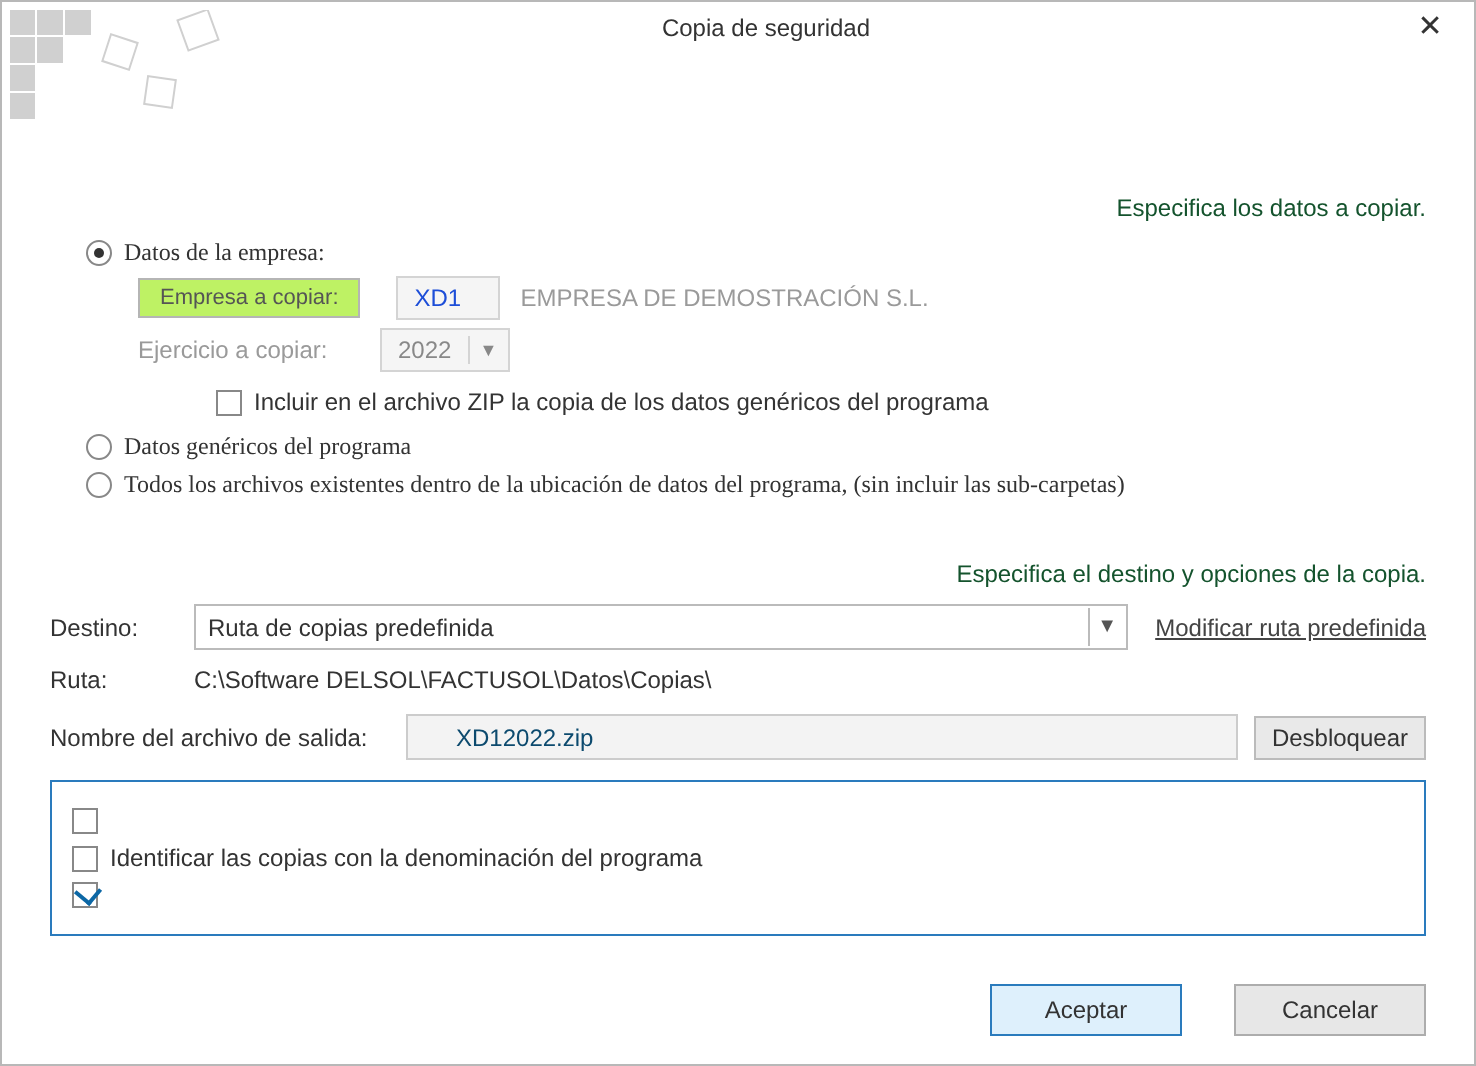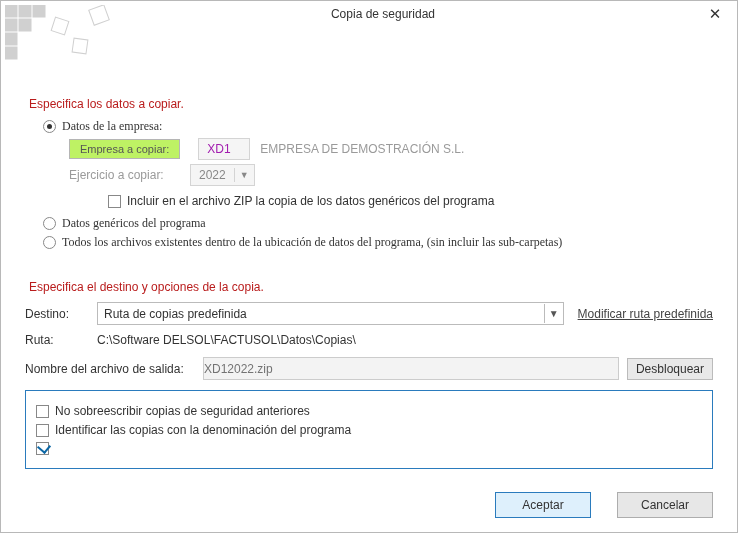--- a/index.html
+++ b/index.html
@@ -45,22 +45,23 @@
     line-height: 18px;
     cursor: pointer;
   }
   .logo-area {
     position: absolute;
     left: 4px;
     top: 4px;
   }
   .logo-area svg { display:block; }
   .section-label {
-    margin: 16px 0 8px 4px;
-    color: #b91c1c;
+    margin: 16px 0 8px 20px;
+    color: #14532d;
+    text-align: right;
   }
   .row { display:flex; align-items:center; margin: 4px 0; }
   .row-indent1 { margin-left: 18px; font-family: Liberation Serif, serif; }
   .row-indent2 { margin-left: 44px; }
   .radio, .checkbox {
     display:inline-block;
     width:13px; height:13px;
     border:1px solid #888;
     margin-right:6px;
     box-sizing:border-box;
@@ -92,21 +93,21 @@
     background:#bef264;
     padding:3px 10px;
     font-size:11px;
     color:#555;
   }
   .disabled-text { color:#9a9a9a; }
   .code-box {
     display:inline-block;
     border:1px solid #d4d4d4;
     background:#f5f5f5;
-    color:#a21caf;
+    color:#1d4ed8;
     padding:3px 8px;
     font-size:12px;
     min-width:34px;
     text-align:left;
     margin-left:18px;
   }
   .year-box {
     display:inline-flex;
     align-items:center;
     border:1px solid #d4d4d4;
@@ -148,23 +149,23 @@
     text-decoration:underline;
     margin-left:14px;
     cursor:pointer;
     white-space:nowrap;
   }
   .out-label { width:178px; flex-shrink:0; }
   .out-input {
     flex:1;
     border:1px solid #ccc;
     background:#f3f3f3;
-    color:#737373;
+    color:#0c4a6e;
     height:21px;
-    padding:0 0;
+    padding:0 24px;
     font-size:12px;
     display:flex;
     align-items:center;
   }
   .btn-unlock {
     border:1px solid #bbb;
     background:#e9e9e9;
     padding:3px 8px;
     margin-left:8px;
     font-size:12px;
@@ -282,21 +283,20 @@
     <div class="out-label">Nombre del archivo de salida:</div>
     <div class="out-input">
       <span>XD12022.zip</span>
     </div>
     <div class="btn-unlock">Desbloquear</div>
   </div>
 
   <div class="highlight-box">
     <div class="row">
       <span class="checkbox"></span>
-      <span>No sobreescribir copias de seguridad anteriores</span>
     </div>
     <div class="row">
       <span class="checkbox"></span>
       <span>Identificar las copias con la denominación del programa</span>
     </div>
     <div class="row">
       <span class="checkbox checked"></span>
     </div>
   </div>
 

